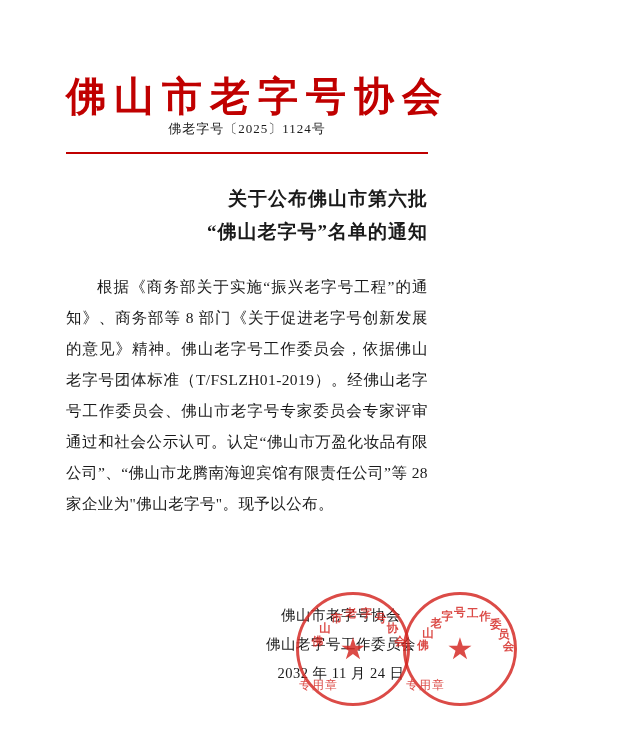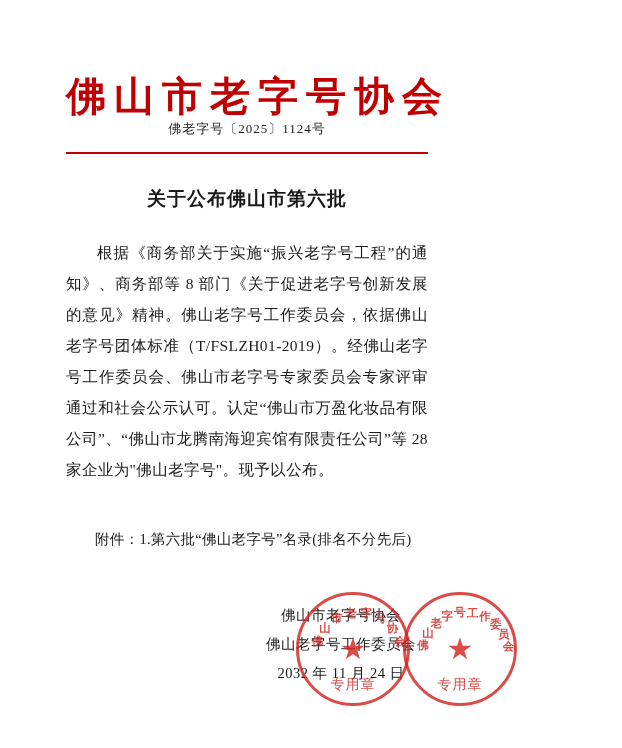--- a/index.html
+++ b/index.html
@@ -42,21 +42,21 @@
     letter-spacing: 1px;
     font-family: "Liberation Serif", "DejaVu Serif", serif;
   }
   .red-rule {
     margin-top: 14px;
     height: 2px;
     background: #c00000;
     width: 100%;
   }
   .doc-title {
-    text-align: center;
+    text-align: right;
     font-size: 19px;
     font-weight: bold;
     line-height: 1.75;
     margin-top: 28px;
     letter-spacing: 1px;
   }
   .doc-title div {
     white-space: nowrap;
   }
   .body-text {
@@ -136,49 +136,49 @@
     left: 50%;
     top: 50%;
     transform-origin: 0 0;
     white-space: nowrap;
   }
   .seal-bottom-text {
     position: absolute;
     bottom: 9px;
     left: 0;
     width: 100%;
-    text-align: center;
+    text-align: left;
     color: #d4241f;
-    font-size: 14px;
+    font-size: 12px;
     letter-spacing: 1px;
     margin-top: 36px;
   }
 </style>
 </head>
 <body>
 
 <div class="page">
 
   <div class="letterhead">
     <div class="letterhead-title">佛山市老字号协会</div>
   </div>
 
   <div class="doc-number">佛老字号〔2025〕1124号</div>
 
   <div class="red-rule"></div>
 
   <div class="doc-title">
     <div>关于公布佛山市第六批</div>
+    <div>“佛山老字号”名单的通知</div>
   </div>
 
   <div class="body-text">
     <p class="indent">根据《商务部关于实施“振兴老字号工程”的通知》、商务部等 8 部门《关于促进老字号创新发展的意见》精神。佛山老字号工作委员会，依据佛山老字号团体标准（T/FSLZH01-2019）。经佛山老字号工作委员会、佛山市老字号专家委员会专家评审通过和社会公示认可。认定“佛山市万盈化妆品有限公司”、“佛山市龙腾南海迎宾馆有限责任公司”等 28 家企业为"佛山老字号"。现予以公布。</p>
   </div>
 
-  <div class="attachment">附件：1.第六批“佛山老字号”名录(排名不分先后)</div>
 
   <div class="signature-block">
     <div>佛山市老字号协会</div>
     <div>佛山老字号工作委员会</div>
     <div>2032 年 11 月 24 日</div>
   </div>
 
   <div class="seal seal-left">
     <div class="seal-text">
       <span style="transform: rotate(-70deg) translate(0,-44px) rotate(70deg);">佛</span>

